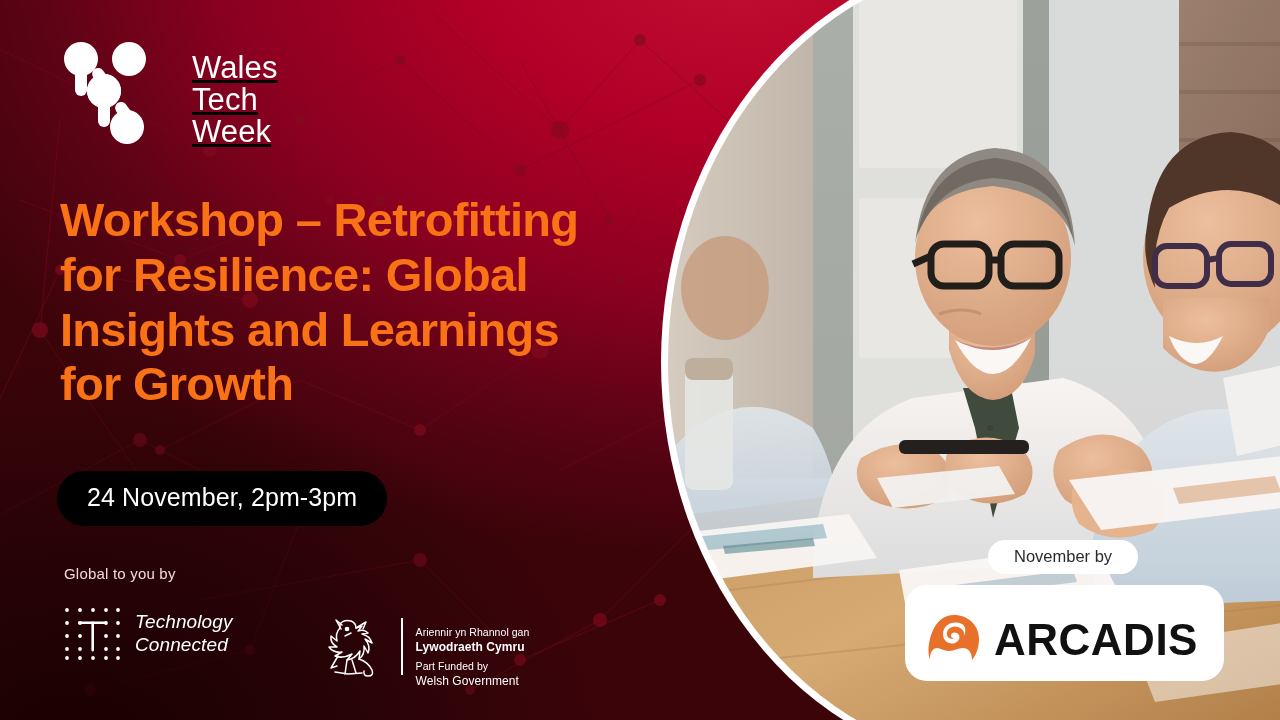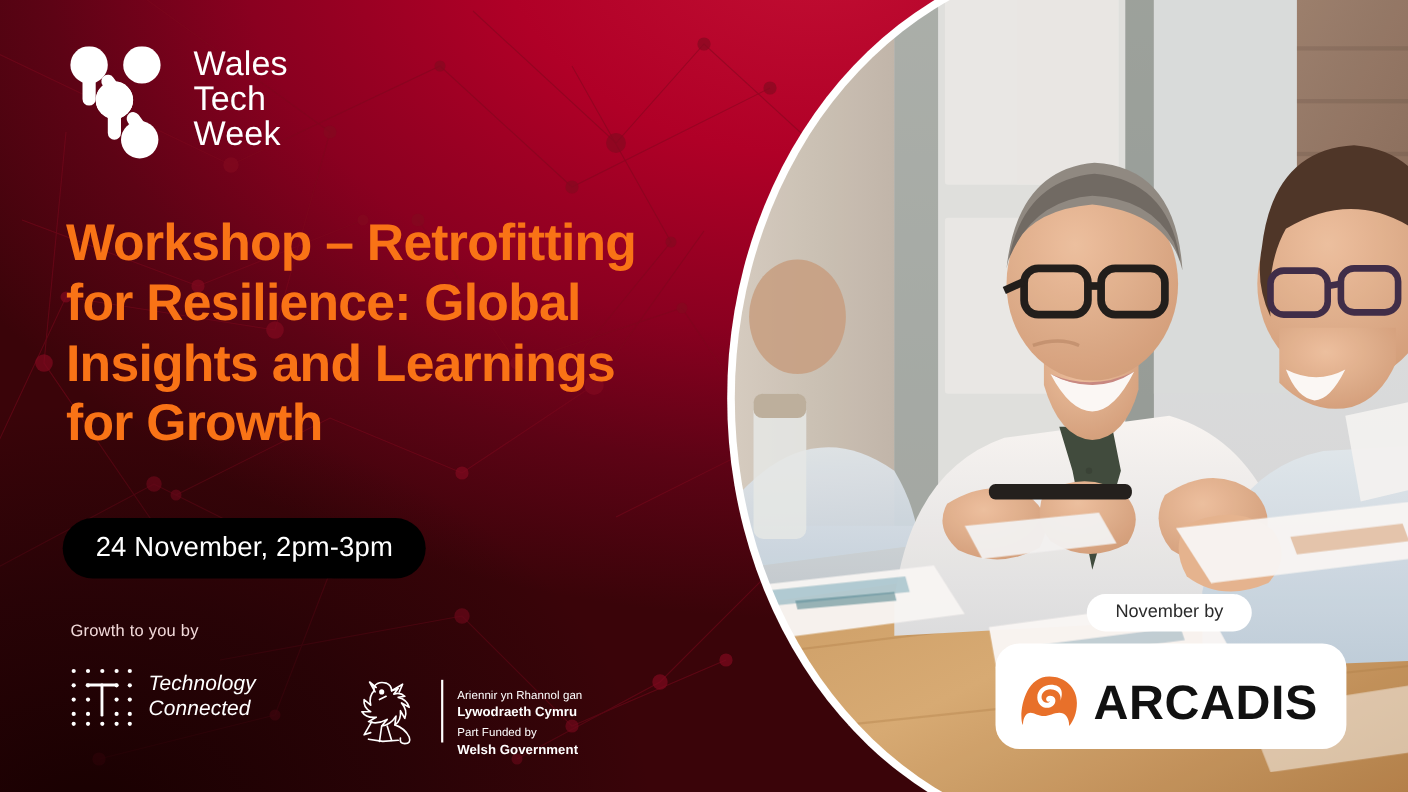--- a/index.html
+++ b/index.html
@@ -47,21 +47,21 @@
     border-left:7px solid #ffffff;
     border-top:7px solid #ffffff;
     border-bottom:7px solid #ffffff;
     pointer-events:none;
   }
   .photo { position:absolute; inset:0; }
 
   
   .wtw-logo {
     position:absolute; left:58px; top:42px;
-    display:flex; align-items:flex-start; 
+    display:flex; align-items:flex-end; gap:16px;text-decoration:underline;
   }
   .wtw-mark { width:118px; height:106px; display:block; }
   .wtw-word {
     color:#fff; font-size:31px; line-height:1.03;
     font-weight:400; letter-spacing:.1px;
     white-space:pre-line;
   }
 
   
   .headline {
@@ -106,21 +106,21 @@
   .wg-logo {
     position:absolute; left:318px; top:604px;
     display:flex; align-items:center; gap:9px;
   }
   .wg-dragon { width:74px; height:62px; display:block; }
   .wg-rule { width:1.6px; height:57px; background:#ffffff; }
   .wg-text { color:#ffffff; padding-left:4px;margin-top:21px; }
   .wg-l1 { font-size:10.5px; font-weight:400; line-height:1.34; letter-spacing:.05px; }
   .wg-l2 { font-size:12px; font-weight:700; line-height:1.34; letter-spacing:.05px; }
   .wg-l3 { font-size:10.5px; font-weight:400; line-height:1.34; margin-top:4px; letter-spacing:.05px; }
-  .wg-l4 { font-size:12px; font-weight:700; line-height:1.34; letter-spacing:.05px; }
+  .wg-l4 { font-size:12px; font-weight:400; line-height:1.34; letter-spacing:.05px; }
 
   
   .partner-pill {
     position:absolute; left:988px; top:540px;
     background:#ffffff; color:#2b2b2b;
     font-size:16.5px; font-weight:400;
     padding:7px 26px 8px;
     border-radius:22px;
     white-space:nowrap;
   }
@@ -350,21 +350,21 @@
 Week</div>
   </div>
 
   <div class="headline">Workshop – Retrofitting
 for Resilience: Global
 Insights and Learnings
 for Growth</div>
 
   <div class="date-pill">24 November, 2pm-3pm</div>
 
-  <div class="brought-label">Growth to you by</div>
+  <div class="brought-label">Global to you by</div>
 
   <div class="tc-logo">
     <svg class="tc-mark" viewBox="0 0 58 56">
       <g fill="#ffffff">
         <circle cx="4" cy="5" r="1.9"></circle>
           <circle cx="17" cy="5" r="1.9"></circle>
           <circle cx="30" cy="5" r="1.9"></circle>
           <circle cx="43" cy="5" r="1.9"></circle>
           <circle cx="55" cy="5" r="1.9"></circle>
         <circle cx="4" cy="18" r="1.9"></circle>

